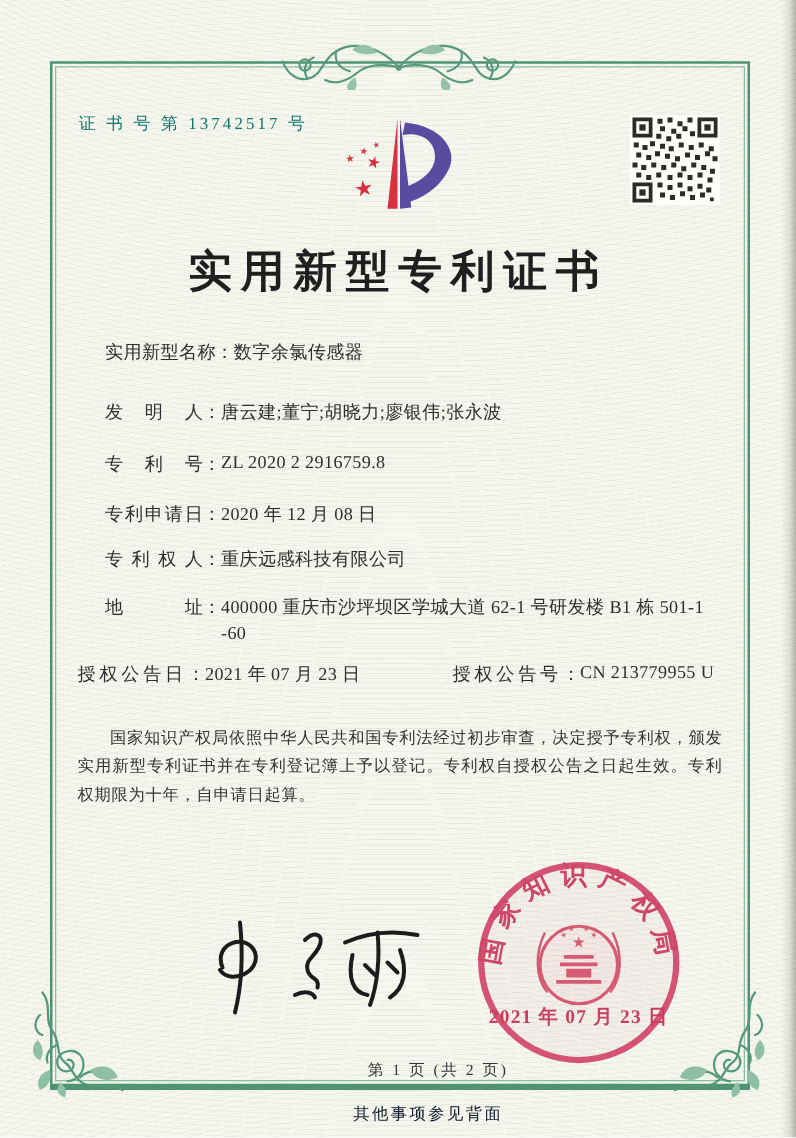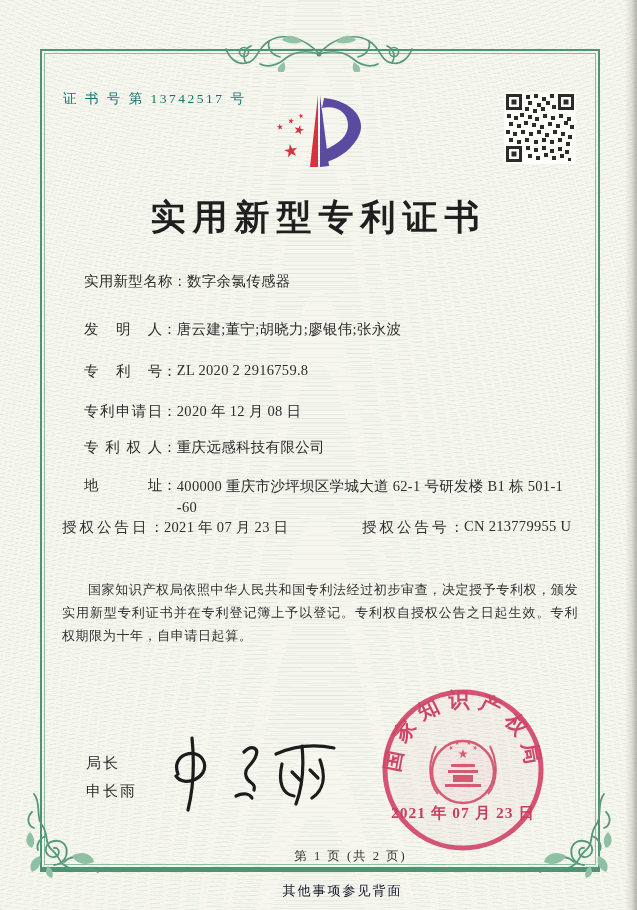--- a/index.html
+++ b/index.html
@@ -50,21 +50,21 @@
   .field-row:nth-child(4){ top:130px; }
   .field-row:nth-child(5){ top:166px; }
   .field-row:nth-child(6){ top:204px; white-space:normal;text-decoration:underline; }
   .flabel{
     display:inline-block; width:5.4em; text-align:justify; text-align-last:justify; vertical-align:top;
   }
   .field-row:nth-child(1) .flabel{ width:6.1em; }
   .colon{ display:inline-block; vertical-align:top; }
   .fvalue{ display:inline-block; vertical-align:top; letter-spacing:0.3px; }
   .addr-value{ width:398px; line-height:1.45; }
-  .grant-row{ position:absolute; left:0; top:246px; width:520px; white-space:nowrap; }
+  .grant-row{ position:absolute; left:0; top:258px; width:520px; white-space:nowrap; }
   .grant-right{ position:absolute; left:300px; top:0; }
   .grant-label{ letter-spacing:3px; }
 
   .paragraphs{ position:absolute; left:62px; top:578px; width:516px; z-index:2; }
   .paragraphs p{
     margin:0 0 8px 0; font-size:13px; line-height:23px; letter-spacing:0.6px;
     text-align:justify; text-indent:2em; color:#333;
   }
 
   .signer{ position:absolute; left:86px; top:750px; font-size:15px; line-height:1.85; letter-spacing:2px; z-index:2; }
@@ -265,24 +265,20 @@
       <span class="grant-right">
         <span class="grant-label">授权公告号</span><span class="colon">：</span><span class="fvalue">CN 213779955 U</span>
       </span>
     </div>
   </div>
 
   <div class="paragraphs">
     <p>国家知识产权局依照中华人民共和国专利法经过初步审查，决定授予专利权，颁发实用新型专利证书并在专利登记簿上予以登记。专利权自授权公告之日起生效。专利权期限为十年，自申请日起算。</p>
   </div>
 
-  <div class="signer">
-    <div>局长</div>
-    <div>申长雨</div>
-  </div>
 
   <svg class="signature" width="200" height="90" viewBox="0 0 200 90">
     <g stroke="#1c1c1c" stroke-width="3.2" fill="none" stroke-linecap="round" stroke-linejoin="round">
       <path d="M30,42 C22,22 50,14 56,30 C61,46 36,56 28,44"></path>
       <path d="M44,6 C46,26 46,54 40,78"></path>
       <path d="M96,20 C104,12 112,16 107,26 C103,34 96,36 98,44 C100,52 108,50 106,58"></path>
       <path d="M88,64 C96,60 102,62 104,66"></path>
       <path d="M128,22 C146,14 166,12 186,16"></path>
       <path d="M154,14 C156,34 154,56 148,72"></path>
       <path d="M134,32 C130,50 134,62 146,64"></path>

